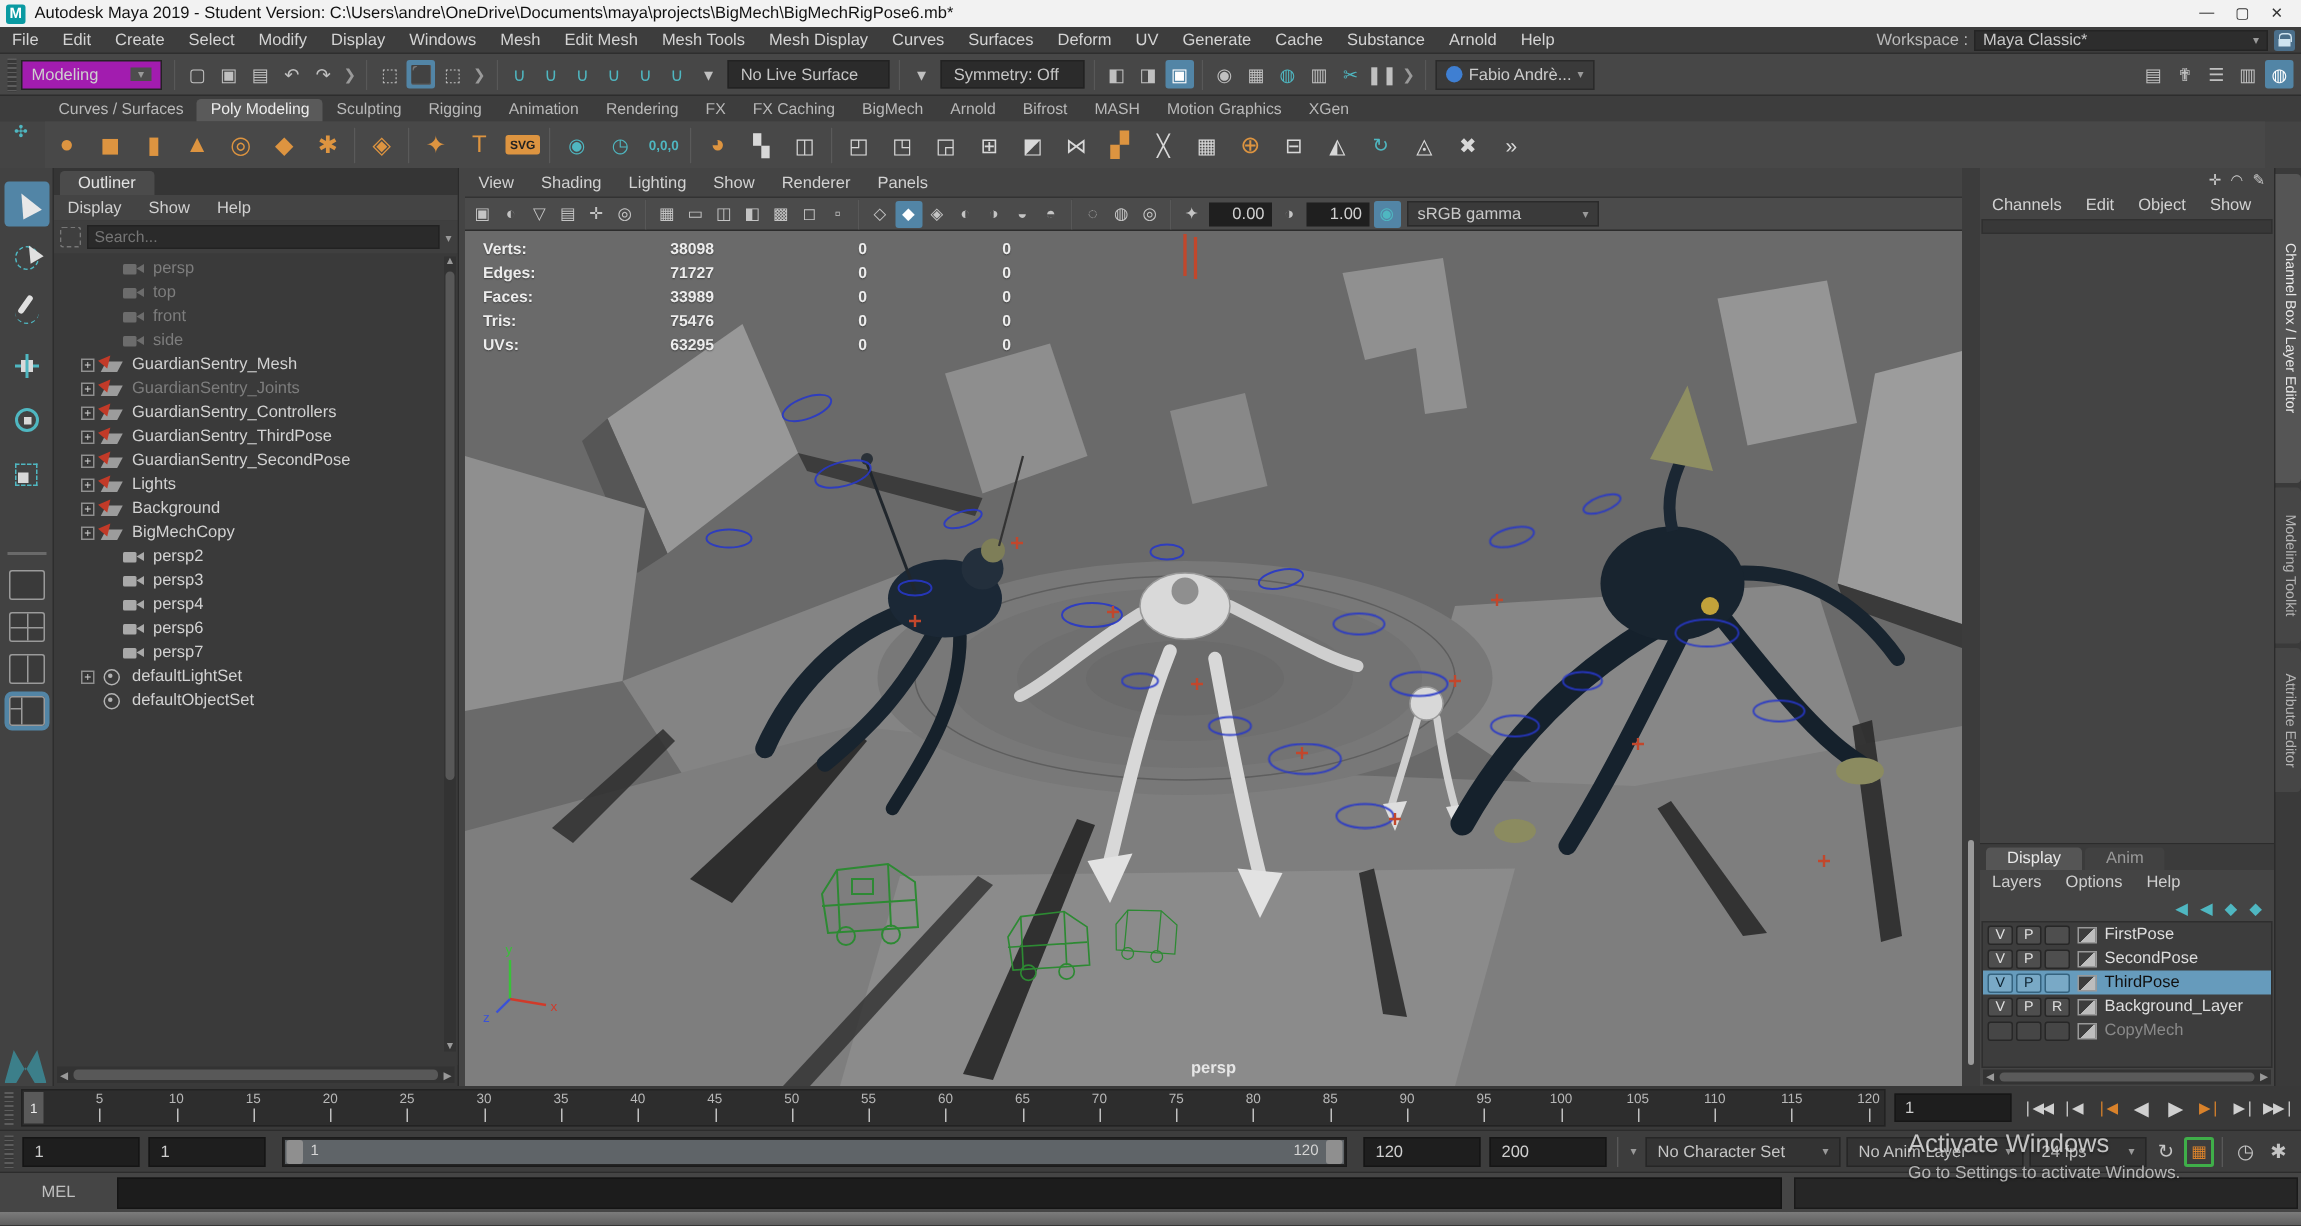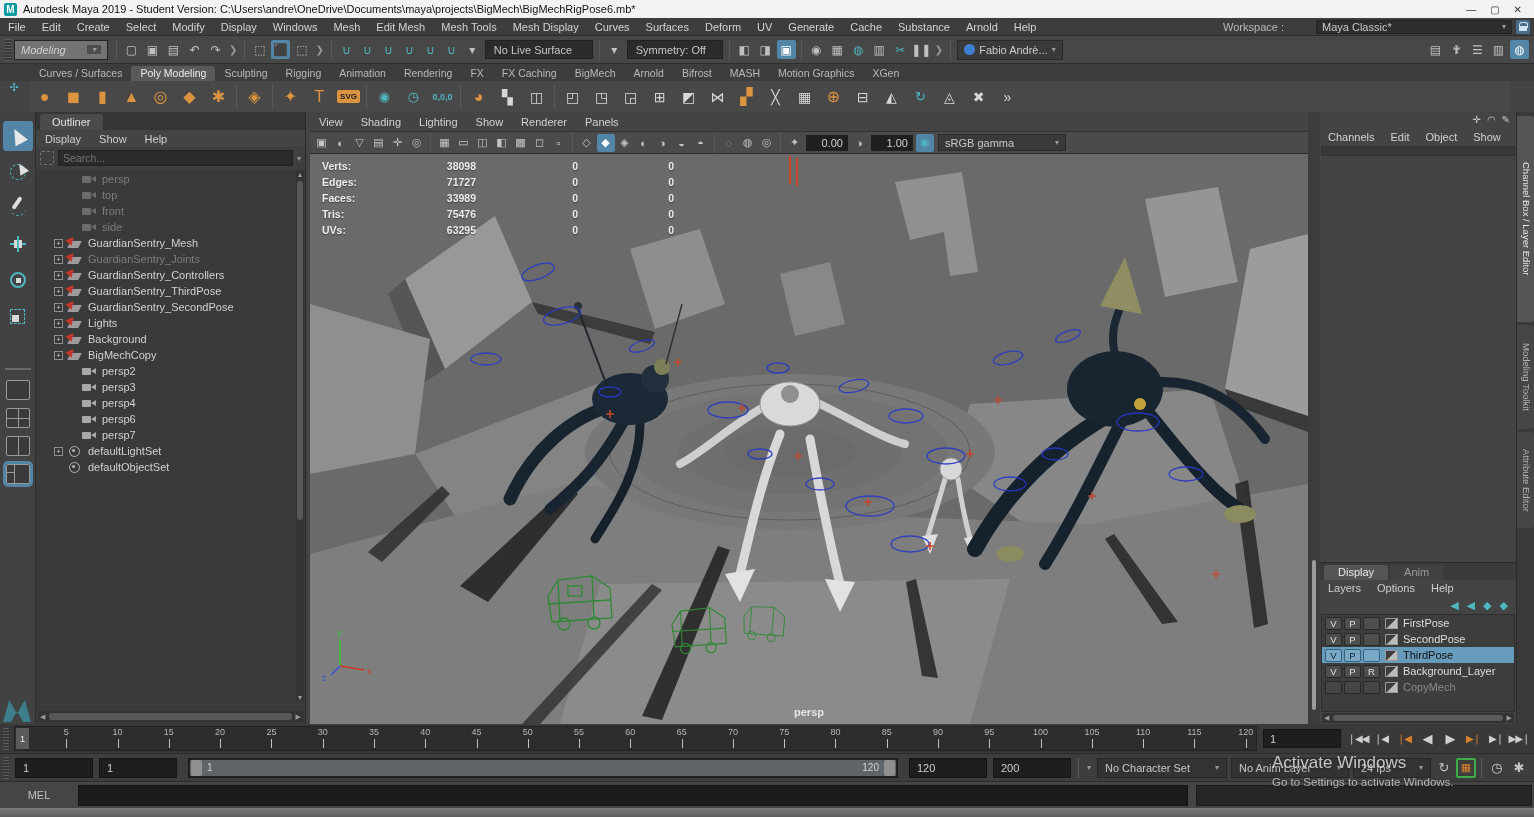--- a/index.html
+++ b/index.html
@@ -10,30 +10,30 @@
   .titlebar{position:absolute;left:0;top:0;width:100%;height:18px;background:#f2f2f2;color:#111;display:flex;align-items:center;gap:6px;padding:0 4px;}
   .maya-logo{width:13px;height:13px;background:#0a9aa2;color:#fff;font-weight:bold;font-size:10px;display:flex;align-items:center;justify-content:center;border-radius:2px;}
   .titlebar .title{flex:1;font-size:11px;white-space:nowrap;overflow:hidden;}
   .winbtns{display:flex;gap:14px;padding-right:8px;color:#333;font-size:10px;}
   .winbtn{cursor:default;}
 
   
   .menubar{position:absolute;left:0;top:18px;width:100%;height:18px;background:#3d3d3d;display:flex;align-items:center;color:#d4d4d4;border-bottom:1px solid #2e2e2e;}
   .menu-item{padding:0 8px;line-height:18px;}
   .ws-area{margin-left:auto;display:flex;align-items:center;gap:4px;padding-right:4px;color:#b9b9b9;}
-  .ws-dd{width:196px;height:14px;background:#2d2d2d;border:1px solid #242424;display:flex;align-items:center;padding:0 5px;color:#c9c9c9;margin-left:28px;}
+  .ws-dd{width:196px;height:14px;background:#2d2d2d;border:1px solid #242424;display:flex;align-items:center;padding:0 5px;color:#c9c9c9;}
   .ws-dd .caret{margin-left:auto;}
   .lock{width:14px;height:14px;background:#4a6e8a;border-radius:2px;position:relative;}
   .lock::before{content:"";position:absolute;left:3px;top:2px;width:7px;height:5px;border:1.5px solid #cfe3ef;border-bottom:none;border-radius:3px 3px 0 0;}
   .lock::after{content:"";position:absolute;left:3px;top:6px;width:8px;height:5px;background:#cfe3ef;}
 
   
   .statusline{position:absolute;left:0;top:36px;width:100%;height:28px;background:#474747;display:flex;align-items:center;border-bottom:1px solid #2d2d2d;padding-left:2px;}
   .grip{width:6px;height:22px;margin:0 3px;background:repeating-linear-gradient(0deg,#5c5c5c 0 1px,#383838 1px 3px);}
-  .menuset{width:94px;height:20px;background:#737373;border:1px solid #232323;display:flex;align-items:center;padding:0 6px;color:#cfcfcf;margin-right:4px;font-style:italic;}
+  .menuset{width:94px;height:20px;background:#a21caf;border:1px solid #232323;display:flex;align-items:center;padding:0 6px;color:#cfcfcf;margin-right:4px;}
   .menuset .caret{margin-left:auto;background:#4d4d4d;width:14px;text-align:center;}
   .sl-sep{width:1px;height:20px;background:#2f2f2f;border-right:1px solid #585858;margin:0 4px;}
   .sl-arrow{color:#9a9a9a;font-size:10px;padding:0 3px;}
   .sl-icon{width:19px;height:19px;display:flex;align-items:center;justify-content:center;font-size:12px;color:#c0c0c0;border-radius:2px;margin:0 1px;}
   .sl-icon.teal{color:#4fb7c1;}
   .sl-icon.active{background:#5285a6;color:#fff;}
   .sl-field{height:19px;background:#2b2b2b;border:1px solid #222;display:flex;align-items:center;padding:0 8px;color:#c6c6c6;margin:0 2px;}
   .user-chip{height:20px;background:#3a3a3a;border:1px solid #2a2a2a;display:flex;align-items:center;gap:4px;padding:0 6px;margin:0 2px;}
   .user-chip .avatar{width:11px;height:11px;border-radius:50%;background:#3f7fd2;position:relative;}
   .rt-icons{margin-left:auto;display:flex;align-items:center;padding-right:4px;}

